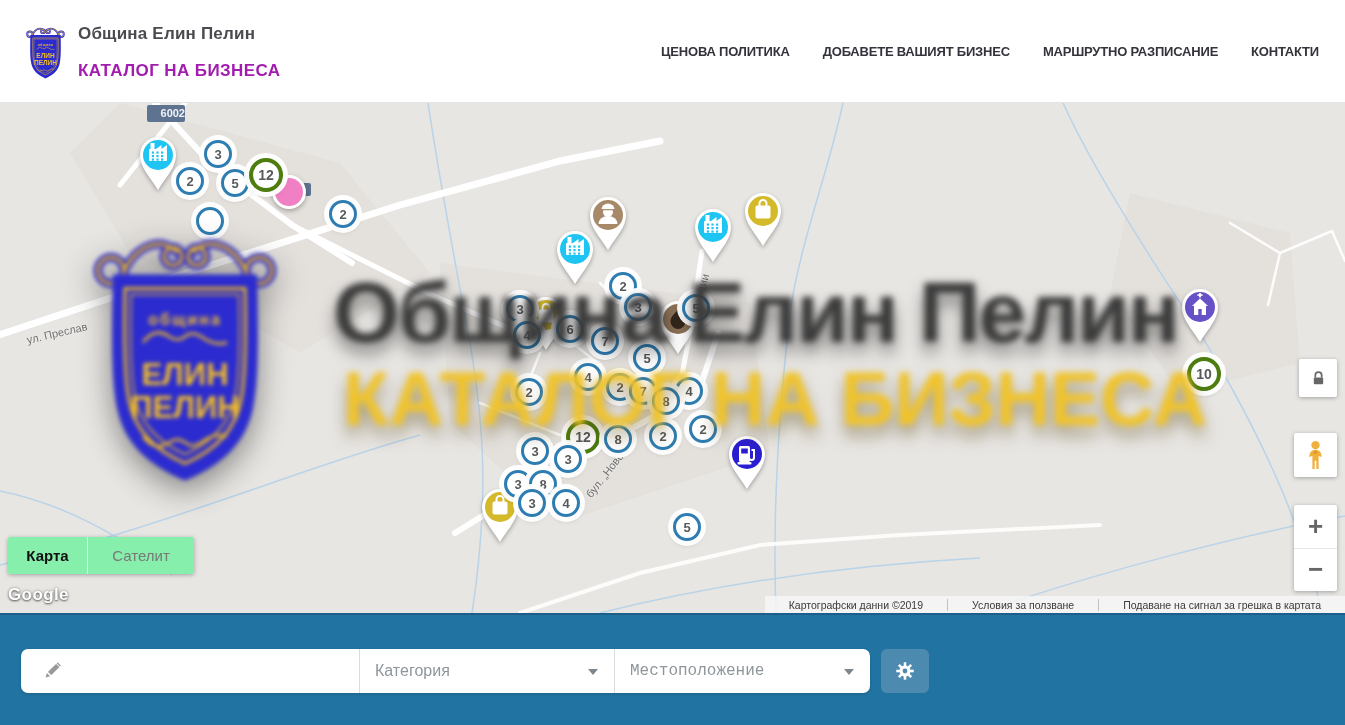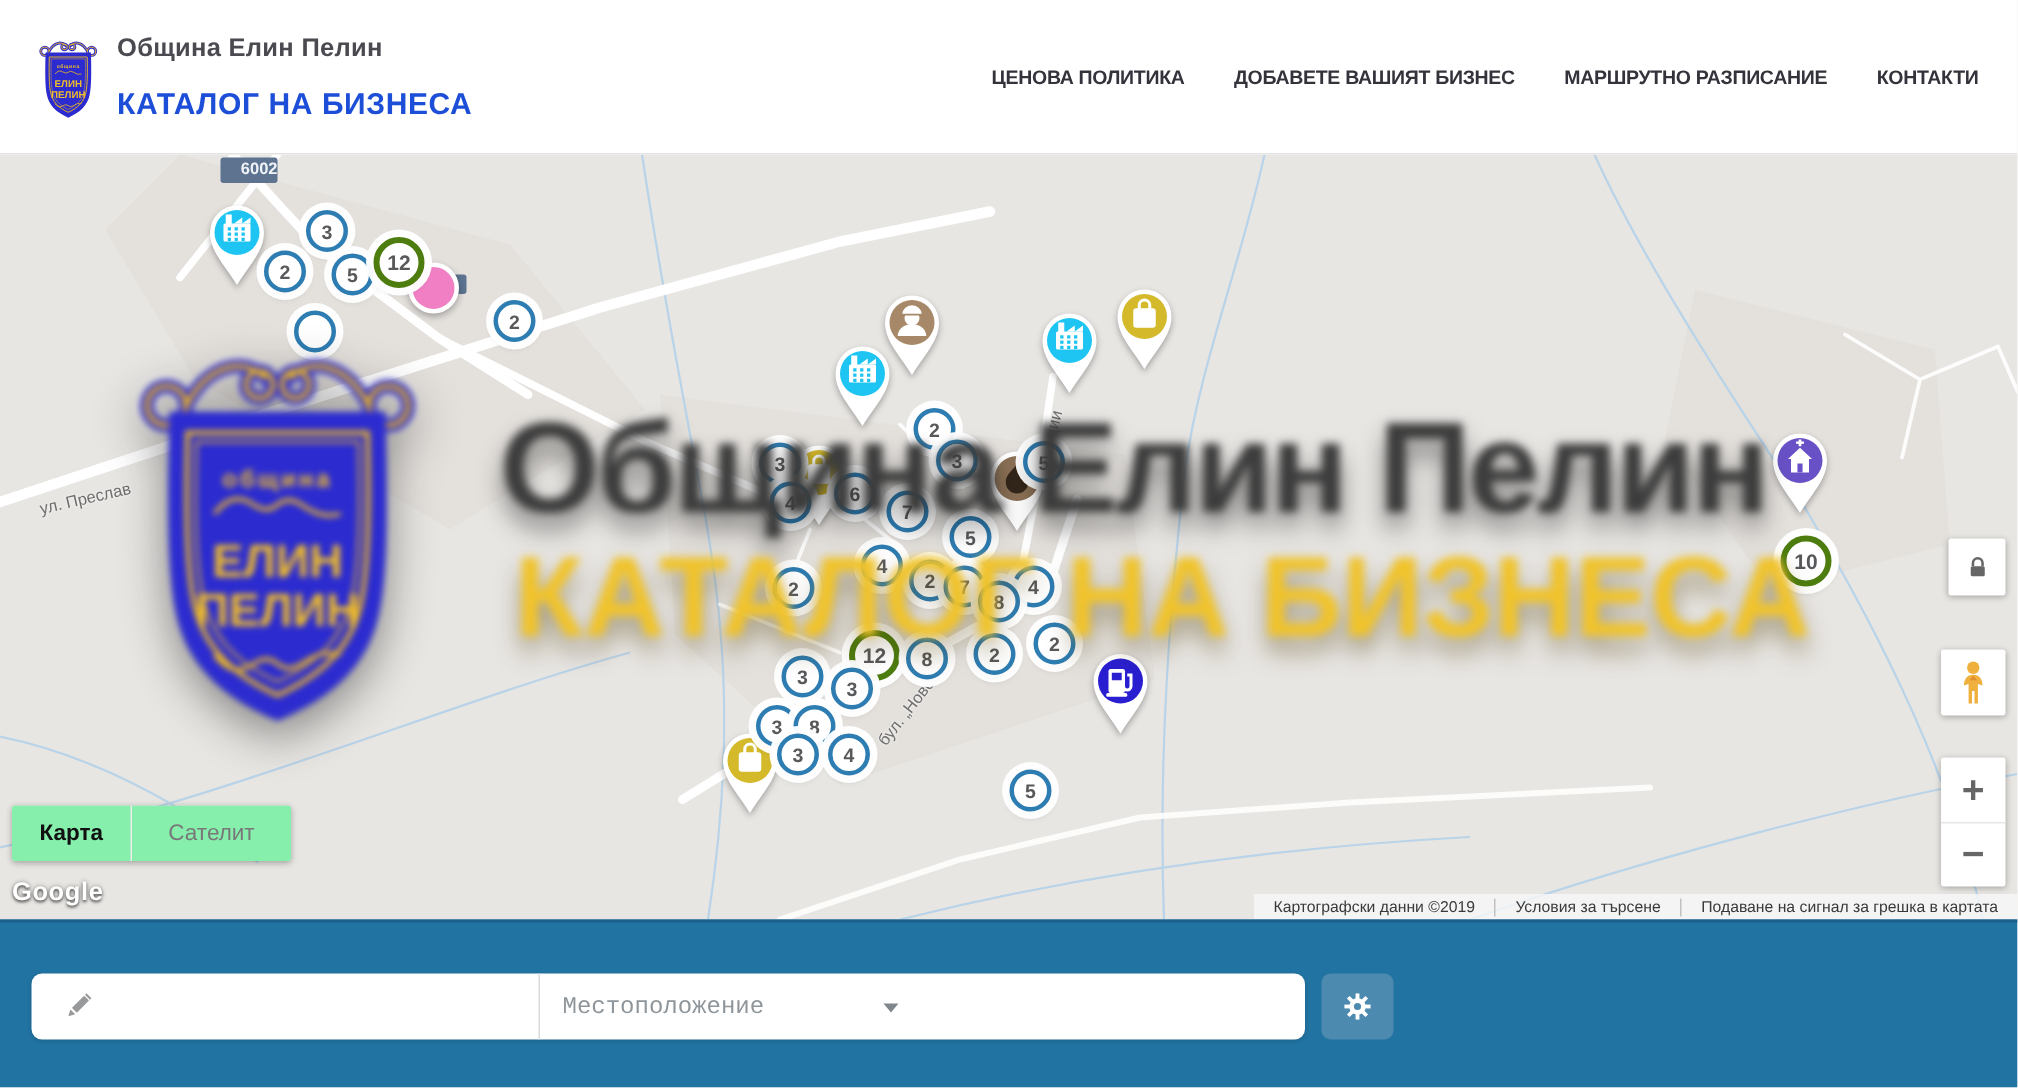--- a/index.html
+++ b/index.html
@@ -5,21 +5,21 @@
   * { box-sizing: border-box; margin: 0; padding: 0; }
   html,body { width:1345px; height:725px; overflow:hidden; font-family:"Liberation Sans", sans-serif; background:#fff; }
   #app { position:relative; width:1345px; height:725px; }
 
   
   #header { position:absolute; top:0; left:0; right:0; height:103px; background:#fff; border-bottom:1px solid #e3e3e3; z-index:50; }
   #logo { position:absolute; left:22px; top:22px; display:flex; align-items:center; }
   #logo .shield-svg { width:47px; height:60px; }
   #logo-text { margin-left:9px; }
   #logo-title { font-size:17px; font-weight:bold; color:#4a4a50; letter-spacing:0.2px; }
-  #logo-subtitle { font-size:20px; font-weight:bold; color:#1d4ed8; letter-spacing:0.4px; margin-top:17px; }
+  #logo-subtitle { font-size:17px; font-weight:bold; color:#a21caf; letter-spacing:0.4px; margin-top:17px; }
   #nav { position:absolute; right:26px; top:0; height:103px; display:flex; align-items:center; gap:33px; }
   .nav-item { font-size:13px; font-weight:bold; color:#34333b; letter-spacing:-0.2px; text-decoration:none; cursor:pointer; }
 
   
   #map { position:absolute; top:103px; left:0; width:1345px; height:510px; background:#e8e6e3; overflow:hidden; }
   #roads { position:absolute; left:0; top:0; z-index:1; }
 
   .road-label { position:absolute; font-size:11px; color:#6d6d6d; white-space:nowrap; z-index:3; text-shadow:0 0 2px #fff; }
   .road-shield { position:absolute; background:#5d7390; color:#f0f3f7; font-size:11px; font-weight:bold; text-align:right; line-height:17px; width:38px; height:17px; border-radius:2px; z-index:3; }
   .road-shield.small { width:15px; height:13px; }
@@ -41,21 +41,21 @@
 
   
   #maptype { position:absolute; left:8px; top:434px; display:flex; z-index:20; box-shadow:0 1px 4px rgba(0,0,0,.3); border-radius:2px; overflow:hidden; cursor:pointer; }
   #maptype .mt-btn { background:#86efac; height:37px; display:flex; align-items:center; justify-content:center; font-size:15px; }
   #mt-map { width:80px; color:#111; font-weight:bold; border-right:1px solid #ececec; }
   #mt-sat { width:106px; color:#787878; }
 
   #google-logo { position:absolute; left:8px; top:482px; z-index:20; font-size:17px; font-weight:bold; color:#fff; letter-spacing:0.4px; text-shadow:0 1px 2px rgba(80,80,80,.9), 0 0 3px rgba(90,90,90,.6); cursor:pointer; }
 
   #attribution { position:absolute; right:0; bottom:0; height:17px; display:flex; align-items:center; background:rgba(248,248,247,.8); z-index:20; font-size:10.5px; color:#3a3a3a; }
-  #attribution span { padding:0 13px; white-space:nowrap; }
+  #attribution span { padding:0 24px; white-space:nowrap; }
   #attribution span + span { border-left:1.5px solid rgba(160,160,160,.6); cursor:pointer; }
 
   .ctl-btn { position:absolute; background:#fff; box-shadow:0 1px 4px rgba(0,0,0,.3); border-radius:2px; display:flex; align-items:center; justify-content:center; cursor:pointer; z-index:20; }
   #lock-btn { left:1299px; top:256px; width:38px; height:38px; }
   #pegman-btn { left:1294px; top:330px; width:43px; height:44px; }
   #zoomctl { position:absolute; left:1294px; top:402px; width:43px; height:86px; background:#fff; box-shadow:0 1px 4px rgba(0,0,0,.3); border-radius:2px; z-index:20; display:flex; flex-direction:column; }
   .zoom-btn { flex:1; display:flex; align-items:center; justify-content:center; font-size:26px; color:#666; cursor:pointer; font-weight:bold; }
   #zoom-in { border-bottom:1px solid #e6e6e6; }
 
   
@@ -333,21 +333,21 @@
 
     <div id="maptype">
       <div class="mt-btn" id="mt-map">Карта</div>
       <div class="mt-btn" id="mt-sat">Сателит</div>
     </div>
 
     <div id="google-logo">Google</div>
 
     <div id="attribution">
       <span>Картографски данни ©2019</span>
-      <span>Условия за търсене</span>
+      <span>Условия за ползване</span>
       <span>Подаване на сигнал за грешка в картата</span>
     </div>
 
     <div class="ctl-btn" id="lock-btn">
       <svg width="17" height="17" viewBox="0 0 16 16">
         <path d="M5,7 V5 a3,3 0 0 1 6,0 V7" fill="none" stroke="#666" stroke-width="1.6"></path>
         <rect x="3.6" y="7" width="8.8" height="6.4" rx="1" fill="#666"></rect>
       </svg>
     </div>
 
@@ -368,20 +368,24 @@
   <div id="searchbar">
     <div id="fieldbar">
       <div class="fb-section" id="fb-keyword">
         <svg class="pencil" width="22" height="22" viewBox="0 0 22 22">
           <g transform="rotate(45 11 11)" fill="#98999b">
             <rect x="8.8" y="3" width="4.6" height="11.5" rx="0.5"></rect>
             <path d="M8.8,16 l2.3,4.2 2.3,-4.2 z"></path>
             <rect x="8.8" y="0.8" width="4.6" height="1.4"></rect>
           </g>
         </svg>
+      </div>
+      <div class="fb-section" id="fb-category">
+        <span class="fb-label">Категория</span>
+        <span class="chevron"></span>
       </div>
       <div class="fb-section" id="fb-location">
         <span class="fb-label">Местоположение</span>
         <span class="chevron"></span>
       </div>
     </div>
     <button id="gear-btn">
       <svg width="22" height="22" viewBox="0 0 24 24">
         <g fill="#fff">
           <circle cx="12" cy="12" r="6"></circle>

